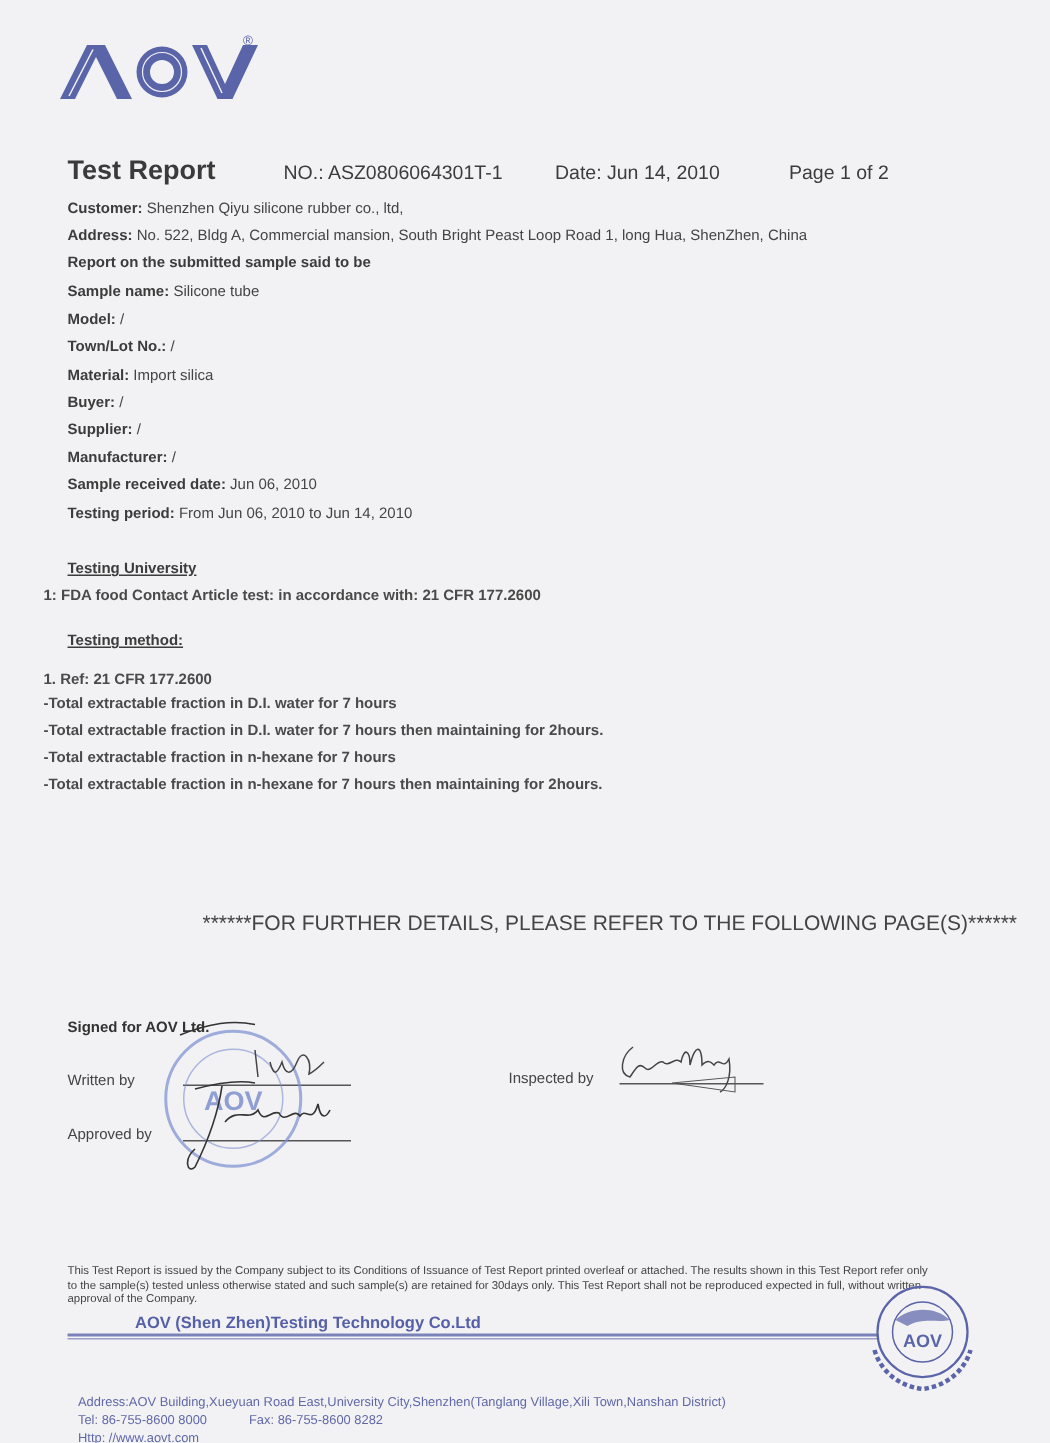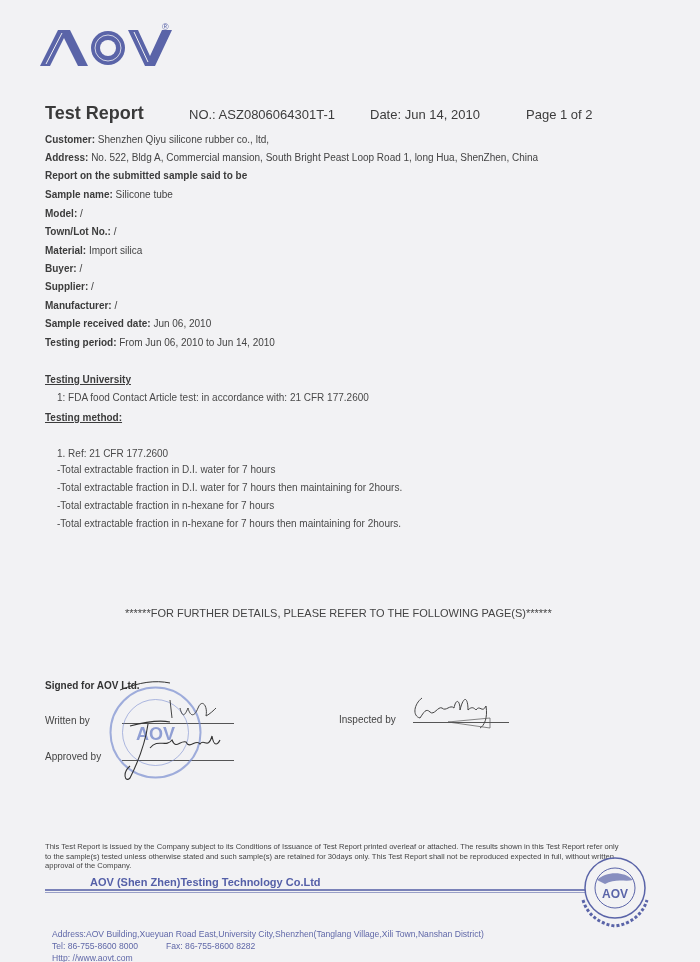--- a/index.html
+++ b/index.html
@@ -10,22 +10,22 @@
     color: #3a3a3a;
   }
   .abs { position: absolute; }
   .logo { left: 40px; top: 28px; width: 135px; height: 40px; }
   .reg { left: 162px; top: 22px; font-size: 9px; color: #5a64a8; }
   .title { left: 45px; top: 103px; font-size: 18px; font-weight: bold; color: #3a3a3a; }
   .hdr { top: 107px; font-size: 13px; color: #3c3c3c; text-align: right; }
   .field { left: 45px; font-size: 10px; color: #444; white-space: nowrap; }
   .field b { font-weight: bold; color: #3c3c3c; }
   .section { left: 45px; font-size: 10px; font-weight: bold; text-decoration: underline; color: #3c3c3c; }
-  .line { left: 57px; font-size: 10px; color: #4a4a4a; white-space: nowrap; }
-  .further { left: 125px; top: 607px; font-size: 11px; color: #444; white-space: nowrap; }
+  .line { left: 29px; font-size: 10px; color: #4a4a4a; white-space: nowrap; font-weight: bold; }
+  .further { left: 135px; top: 607px; font-size: 14px; color: #444; white-space: nowrap; }
   .sig-label { font-size: 10px; color: #444; }
   .disclaimer { left: 45px; top: 842px; width: 580px; font-size: 7.6px; line-height: 9.5px; color: #444; }
   .company { left: 45px; top: 876px; font-size: 11px; font-weight: bold; color: #5560a8; margin-left: 45px; }
   .company-rule { left: 45px; top: 889px; width: 540px; height: 2px; background: #7a82b8; }
   .company-rule2 { left: 45px; top: 892px; width: 540px; height: 1px; background: #9aa0c8; }
   .foot { left: 52px; font-size: 8.6px; color: #6068a8; white-space: nowrap; margin-top: 32px; }
   .underline { height: 1px; background: #555; }
 </style>
 </head>
 <body>
@@ -55,21 +55,21 @@
 <div class="abs field" style="top:245px"><b>Material:</b><span> Import silica</span></div>
 <div class="abs field" style="top:263px"><b>Buyer:</b><span> /</span></div>
 <div class="abs field" style="top:281px"><b>Supplier:</b><span> /</span></div>
 <div class="abs field" style="top:300px"><b>Manufacturer:</b><span> /</span></div>
 <div class="abs field" style="top:318px"><b>Sample received date:</b><span> Jun 06, 2010</span></div>
 <div class="abs field" style="top:337px"><b>Testing period:</b><span> From Jun 06, 2010 to Jun 14, 2010</span></div>
 
 <div class="abs section" style="top:374px">Testing University</div>
 <div class="abs line" style="top:392px">1: FDA food Contact Article test: in accordance with: 21 CFR 177.2600</div>
 
-<div class="abs section" style="top:412px">Testing method:</div>
+<div class="abs section" style="top:422px">Testing method:</div>
 <div class="abs line" style="top:448px">1. Ref: 21 CFR 177.2600</div>
 <div class="abs line" style="top:464px">-Total extractable fraction in D.I. water for 7 hours</div>
 <div class="abs line" style="top:482px">-Total extractable fraction in D.I. water for 7 hours then maintaining for 2hours.</div>
 <div class="abs line" style="top:500px">-Total extractable fraction in n-hexane for 7 hours</div>
 <div class="abs line" style="top:518px">-Total extractable fraction in n-hexane for 7 hours then maintaining for 2hours.</div>
 
 <div class="abs further">******FOR FURTHER DETAILS, PLEASE REFER TO THE FOLLOWING PAGE(S)******</div>
 
 <div class="abs sig-label" style="left:45px; top:680px; font-weight:bold; color:#333">Signed for AOV Ltd.</div>
 <div class="abs sig-label" style="left:45px; top:715px">Written by</div>

